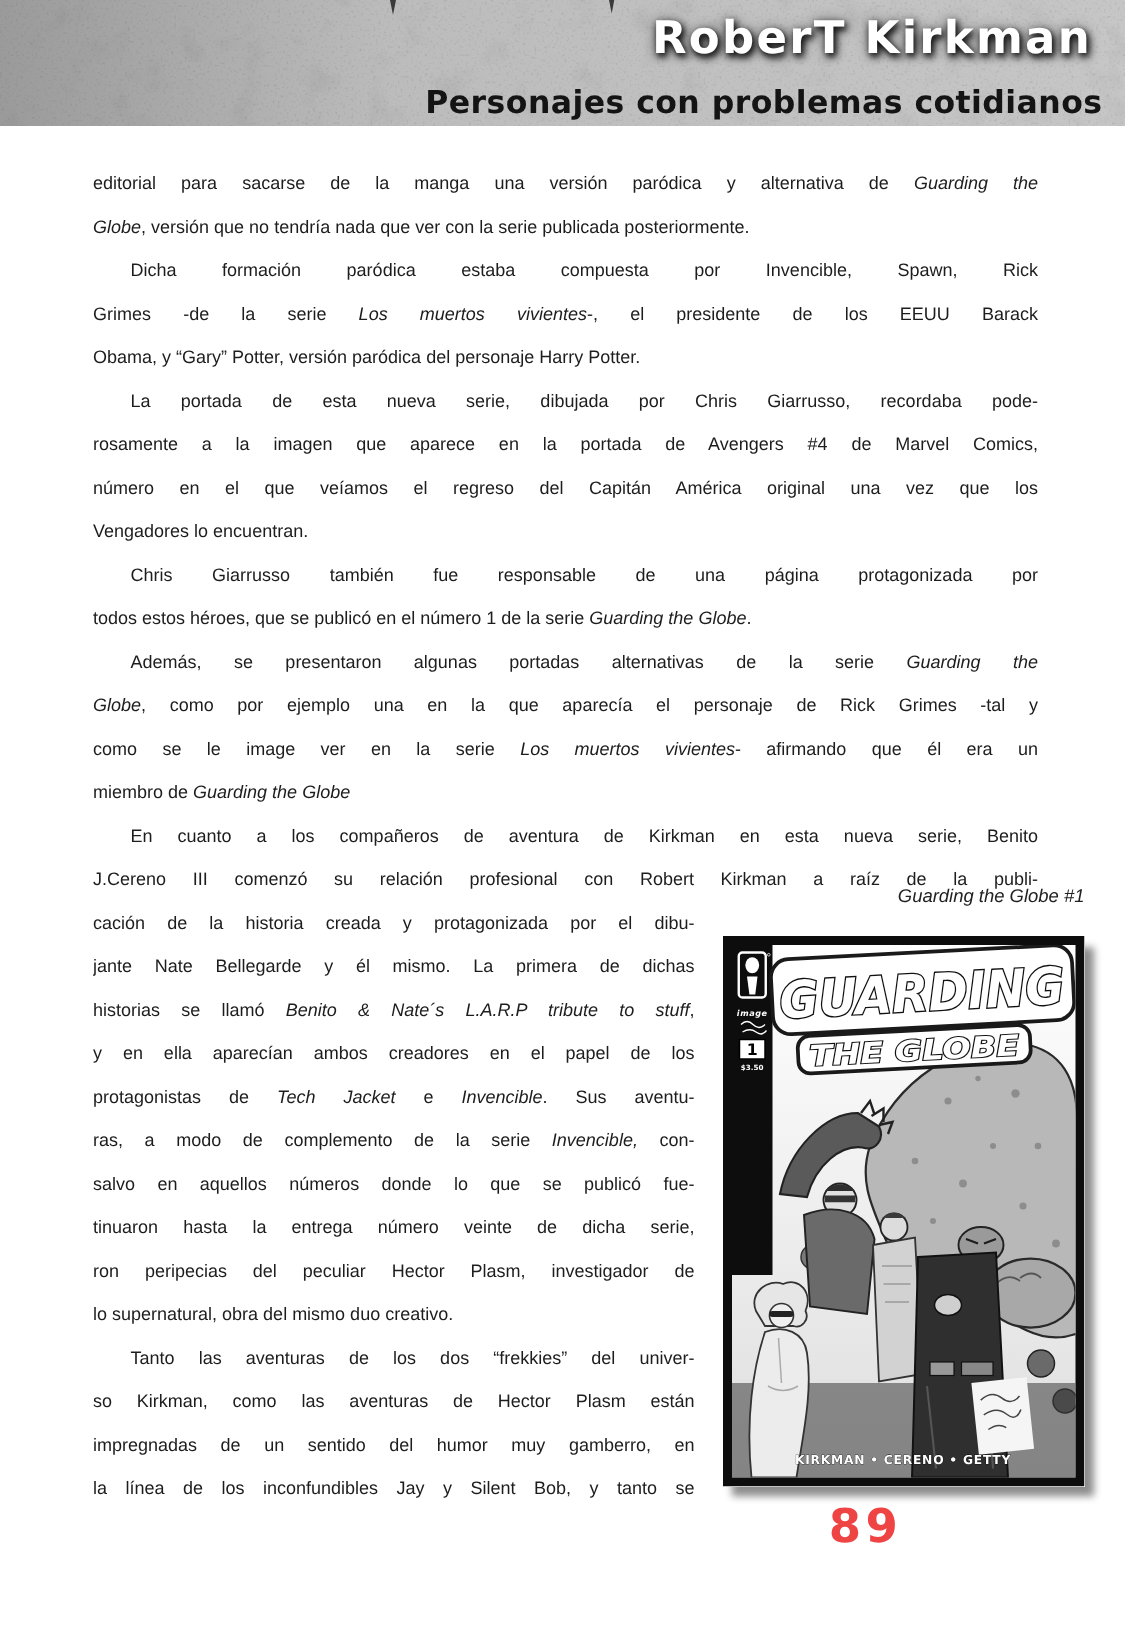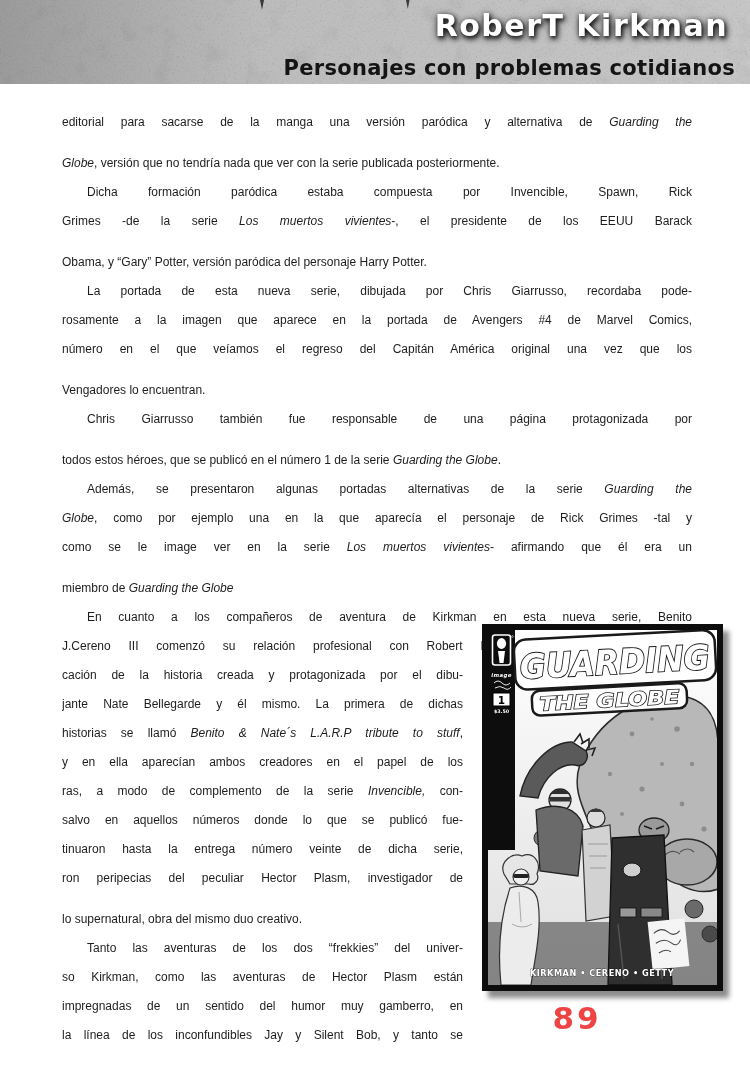--- a/index.html
+++ b/index.html
@@ -30,21 +30,21 @@
   .body-text{
     position:absolute;left:62px;top:108px;width:630px;
     font-size:12px;color:#1d1d1d;
   }
   .line{
     width:630px;height:29px;line-height:29px;overflow:hidden;
     text-align:justify;text-align-last:justify;box-sizing:border-box;
   }
   .line.nar{width:401px;}
   .line.ind{padding-left:25px;}
-  .line.end{text-align-last:left;margin-top:12px;}
+  .line.end{text-align-last:left;}
   .line i{font-style:italic;}
   
   .figure-caption{
     position:absolute;left:482px;top:590px;width:241px;
     font-size:12.3px;font-style:italic;color:#222;text-align:right;
   }
   .cover{
     position:absolute;left:482px;top:624px;width:241px;height:367px;
     box-shadow:6px 7px 5px rgba(0,0,0,.45);
   }
@@ -103,31 +103,33 @@
       <div class="line ind"><span>Además, se presentaron algunas portadas alternativas de la serie </span><i>Guarding the</i></div>
       <div class="line"><i>Globe</i><span>, como por ejemplo una en la que aparecía el personaje de Rick Grimes -tal y</span></div>
       <div class="line"><span>como se le image ver en la serie </span><i>Los muertos vivientes</i><span>- afirmando que él era un</span></div>
       <div class="line end"><span>miembro de </span><i>Guarding the Globe</i></div>
       <div class="line ind"><span>En cuanto a los compañeros de aventura de Kirkman en esta nueva serie, Benito</span></div>
       <div class="line"><span>J.Cereno III comenzó su relación profesional con Robert Kirkman a raíz de la publi-</span></div>
       <div class="line nar"><span>cación de la historia creada y protagonizada por el dibu-</span></div>
       <div class="line nar"><span>jante Nate Bellegarde y él mismo. La primera de dichas</span></div>
       <div class="line nar"><span>historias se llamó </span><i>Benito &amp; Nate´s L.A.R.P tribute to stuff</i><span>,</span></div>
       <div class="line nar"><span>y en ella aparecían ambos creadores en el papel de los</span></div>
+      <div class="line nar"><span>protagonistas de </span><i>Tech Jacket</i><span> e </span><i>Invencible</i><span>. Sus aventu-</span></div>
       <div class="line nar"><span>ras, a modo de complemento de la serie </span><i>Invencible,</i><span> con-</span></div>
       <div class="line nar"><span>salvo en aquellos números donde lo que se publicó fue-</span></div>
       <div class="line nar"><span>tinuaron hasta la entrega número veinte de dicha serie,</span></div>
       <div class="line nar"><span>ron peripecias del peculiar Hector Plasm, investigador de</span></div>
       <div class="line nar end"><span>lo supernatural, obra del mismo duo creativo.</span></div>
       <div class="line nar ind"><span>Tanto las aventuras de los dos “frekkies” del univer-</span></div>
       <div class="line nar"><span>so Kirkman, como las aventuras de Hector Plasm están</span></div>
       <div class="line nar"><span>impregnadas de un sentido del humor muy gamberro, en</span></div>
       <div class="line nar"><span>la línea de los inconfundibles Jay y Silent Bob, y tanto se</span></div>
     </div>
 
+  <div class="figure-caption">Guarding the Globe #1</div>
 
   <svg class="cover" viewBox="0 0 241 367" aria-hidden="true">
     <defs>
       <clipPath id="coverclip">
           <rect x="6" y="6" width="229" height="355"></rect>
         </clipPath>
       <linearGradient id="bgfade" x1="0" y1="0" x2="0" y2="1">
         <stop offset="0" stop-color="#ffffff"></stop>
         <stop offset="1" stop-color="#dedede"></stop>
       </linearGradient>

